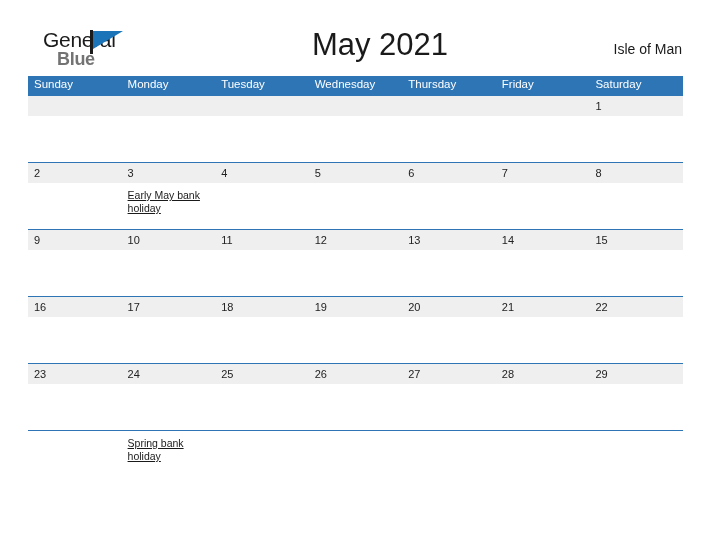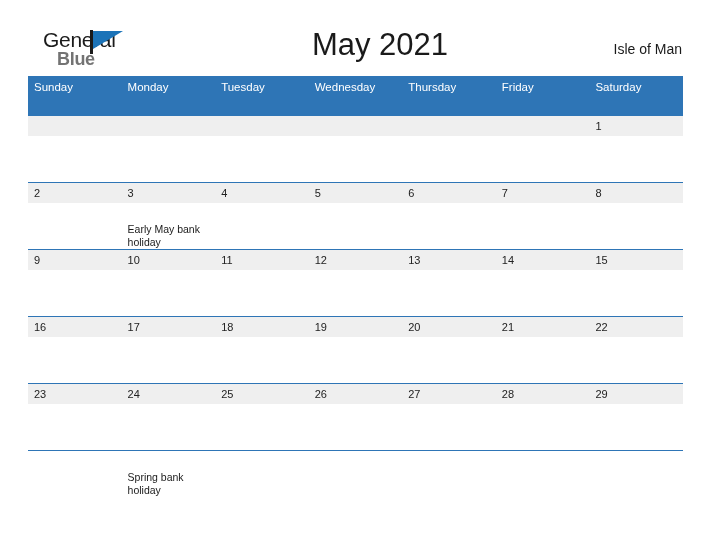--- a/index.html
+++ b/index.html
@@ -105,22 +105,23 @@
   .calendar {
     position: absolute;
     left: 28px;
     top: 76px;
     width: 655px;
   }
 
   .weekday-row {
     display: flex;
     width: 655px;
-    height: 39px;
+    height: 19px;
     background: #2e75b6;
+    align-items: flex-end;
   }
   .weekday-cell {
     width: 93.571px;
     height: 22px;
     color: #ffffff;
     font-family: "Liberation Sans", sans-serif;
     font-size: 11.5px;
     font-weight: 400;
     line-height: 22px;
     padding-left: 6px;
@@ -159,28 +160,29 @@
     line-height: 20px;
     padding-left: 6px;
     white-space: nowrap;
     overflow: hidden;
   }
   .day-content {
     width: 93.571px;
     height: 46px;
     padding-left: 6px;
     padding-right: 4px;
-    padding-top: 20px;
+    padding-top: 6px;
     font-family: "Liberation Sans", sans-serif;
     font-size: 10.5px;
     font-weight: 400;
     color: #1a1a1a;
     line-height: 13px;
     overflow: hidden;
     word-wrap: break-word;
+    text-decoration: underline;
   }
 </style>
 </head>
 <body>
 
 <div class="page-header">
 
   <div class="logo">
     <span class="logo-general">General</span>
     <span class="logo-flagpole"></span>

